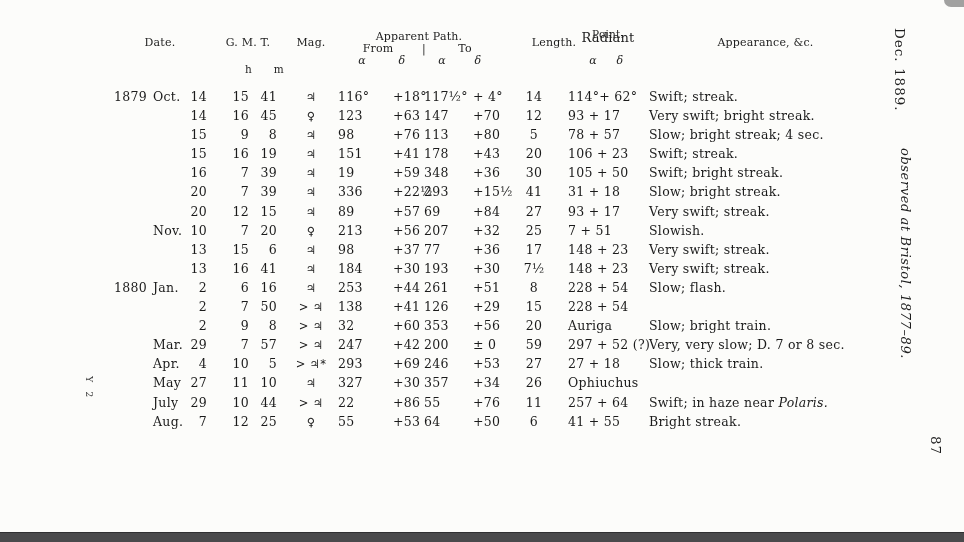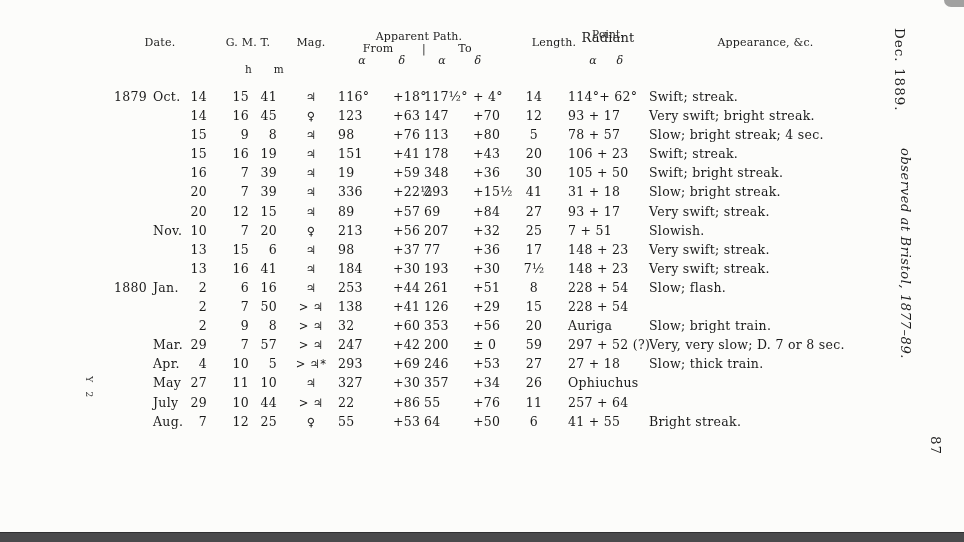--- a/index.html
+++ b/index.html
@@ -337,20 +337,21 @@
           <span class="c c-day">29</span>
           <span class="c c-h">10</span>
           <span class="c c-m">44</span>
           <span class="c c-mag">&gt; ♃</span>
           <span class="c c-from_a">22</span>
           <span class="c c-from_d">+86</span>
           <span class="c c-to_a">55</span>
           <span class="c c-to_d">+76</span>
           <span class="c c-length">11</span>
           <span class="c c-radiant">257 + 64</span>
+          <span class="c c-app">Swift; in haze near <i>Polaris.</i></span>
         </div>
         <div class="row">
           <span class="c c-year"></span>
           <span class="c c-month">Aug.</span>
           <span class="c c-day">7</span>
           <span class="c c-h">12</span>
           <span class="c c-m">25</span>
           <span class="c c-mag">♀</span>
           <span class="c c-from_a">55</span>
           <span class="c c-from_d">+53</span>

